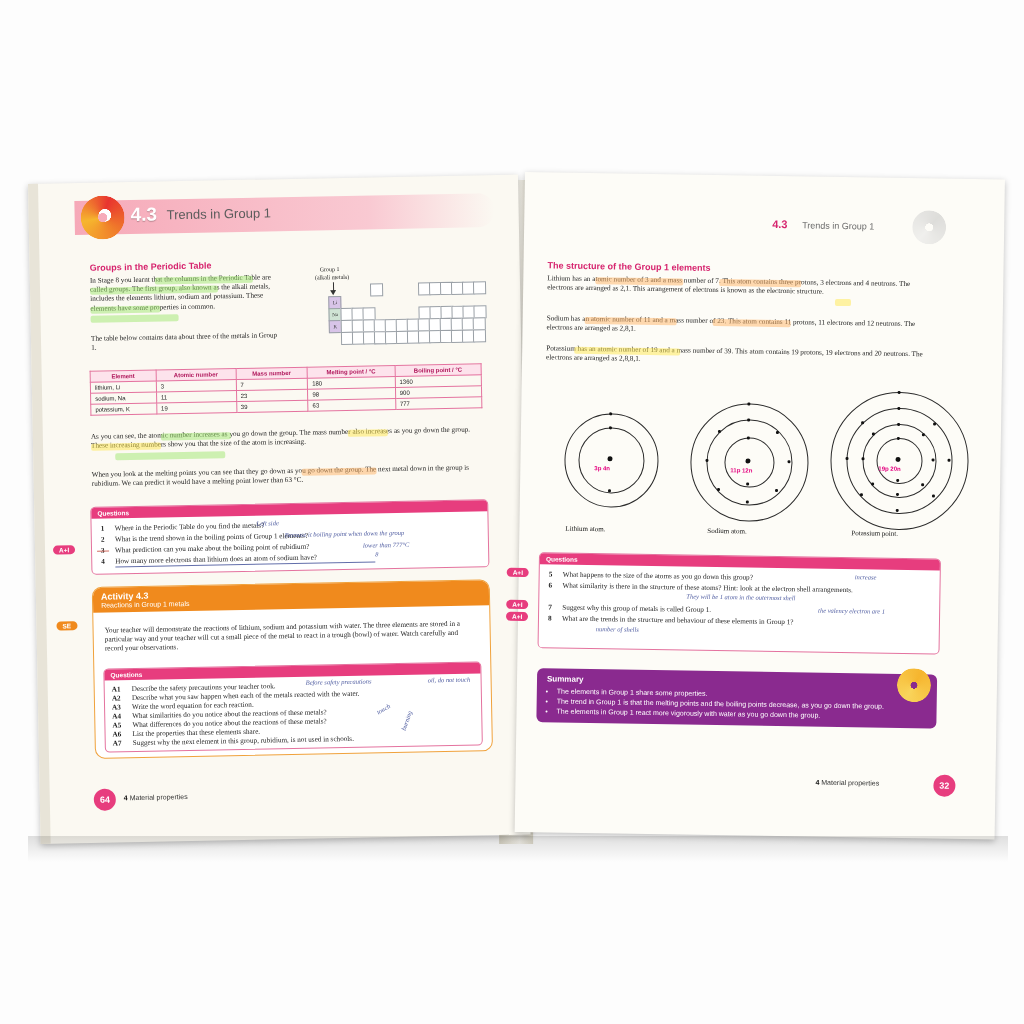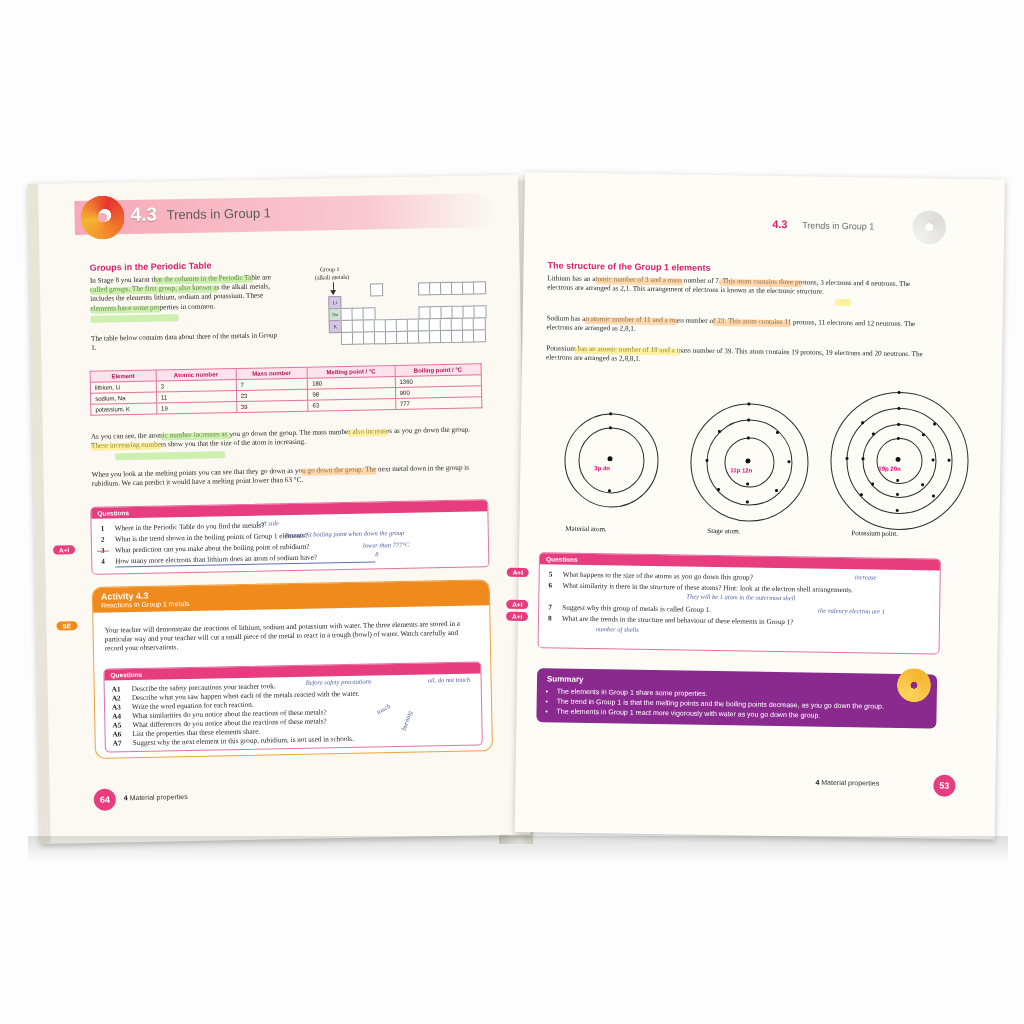--- a/index.html
+++ b/index.html
@@ -350,41 +350,41 @@
 
         <div class="atom" style="left:30px;top:236px;width:120px;height:110px;">
           <div class="ring" style="left:28px;top:18px;width:64px;height:64px;"></div>
           <div class="ring" style="left:14px;top:4px;width:92px;height:92px;"></div>
           <div class="nuc" style="left:57px;top:47px;"></div>
           <div class="el" style="left:58px;top:17px;"></div>
           <div class="el" style="left:58px;top:80px;"></div>
           <div class="el" style="left:58px;top:3px;"></div>
           <div class="nuclabel" style="left:44px;top:56px;">3p 4n</div>
         </div>
-        <div class="atomcap" style="left:46px;top:352px;">Material atom.</div>
+        <div class="atomcap" style="left:46px;top:352px;">Lithium atom.</div>
 
         <div class="atom" style="left:158px;top:222px;width:140px;height:128px;">
           <div class="ring" style="left:46px;top:40px;width:48px;height:48px;"></div>
           <div class="ring" style="left:28px;top:22px;width:84px;height:84px;"></div>
           <div class="ring" style="left:12px;top:6px;width:116px;height:116px;"></div>
           <div class="nuc" style="left:67px;top:61px;"></div>
           <div class="el" style="left:68px;top:39px;"></div>
           <div class="el" style="left:68px;top:85px;"></div>
           <div class="el" style="left:68px;top:21px;"></div>
           <div class="el" style="left:68px;top:103px;"></div>
           <div class="el" style="left:27px;top:62px;"></div>
           <div class="el" style="left:109px;top:62px;"></div>
           <div class="el" style="left:39px;top:33px;"></div>
           <div class="el" style="left:97px;top:33px;"></div>
           <div class="el" style="left:39px;top:91px;"></div>
           <div class="el" style="left:97px;top:91px;"></div>
           <div class="el" style="left:68px;top:5px;"></div>
           <div class="nuclabel" style="left:52px;top:70px;">11p 12n</div>
         </div>
-        <div class="atomcap" style="left:188px;top:352px;">Stage atom.</div>
+        <div class="atomcap" style="left:188px;top:352px;">Sodium atom.</div>
 
         <div class="atom" style="left:300px;top:208px;width:160px;height:148px;">
           <div class="ring" style="left:56px;top:52px;width:44px;height:44px;"></div>
           <div class="ring" style="left:42px;top:38px;width:72px;height:72px;"></div>
           <div class="ring" style="left:26px;top:22px;width:104px;height:104px;"></div>
           <div class="ring" style="left:10px;top:6px;width:136px;height:136px;"></div>
           <div class="nuc" style="left:75px;top:71px;"></div>
           <div class="el" style="left:76px;top:51px;"></div>
           <div class="el" style="left:76px;top:93px;"></div>
           <div class="el" style="left:76px;top:37px;"></div>
@@ -436,20 +436,20 @@
             <li>The trend in Group 1 is that the melting points and the boiling points decrease, as you go down the group.</li>
             <li>The elements in Group 1 react more vigorously with water as you go down the group.</li>
           </ul>
         </div>
         <div class="swirl" style="left:380px;top:490px;width:34px;height:34px;background:conic-gradient(from 30deg,#f6b52e,#f9d45b,#f6b52e);"></div>
 
         <div class="footer" style="left:300px;top:602px;">
           <b>4</b>
           <span>Material properties</span>
         </div>
-        <div class="pagenum" style="left:418px;top:596px;">53</div>
+        <div class="pagenum" style="left:418px;top:596px;">32</div>
 
       </div>
     </div>
 
     <div class="shadow-edge" style="left:18px;top:664px;width:980px;height:26px;"></div>
   </div>
 </div>
 
 </body></html>

